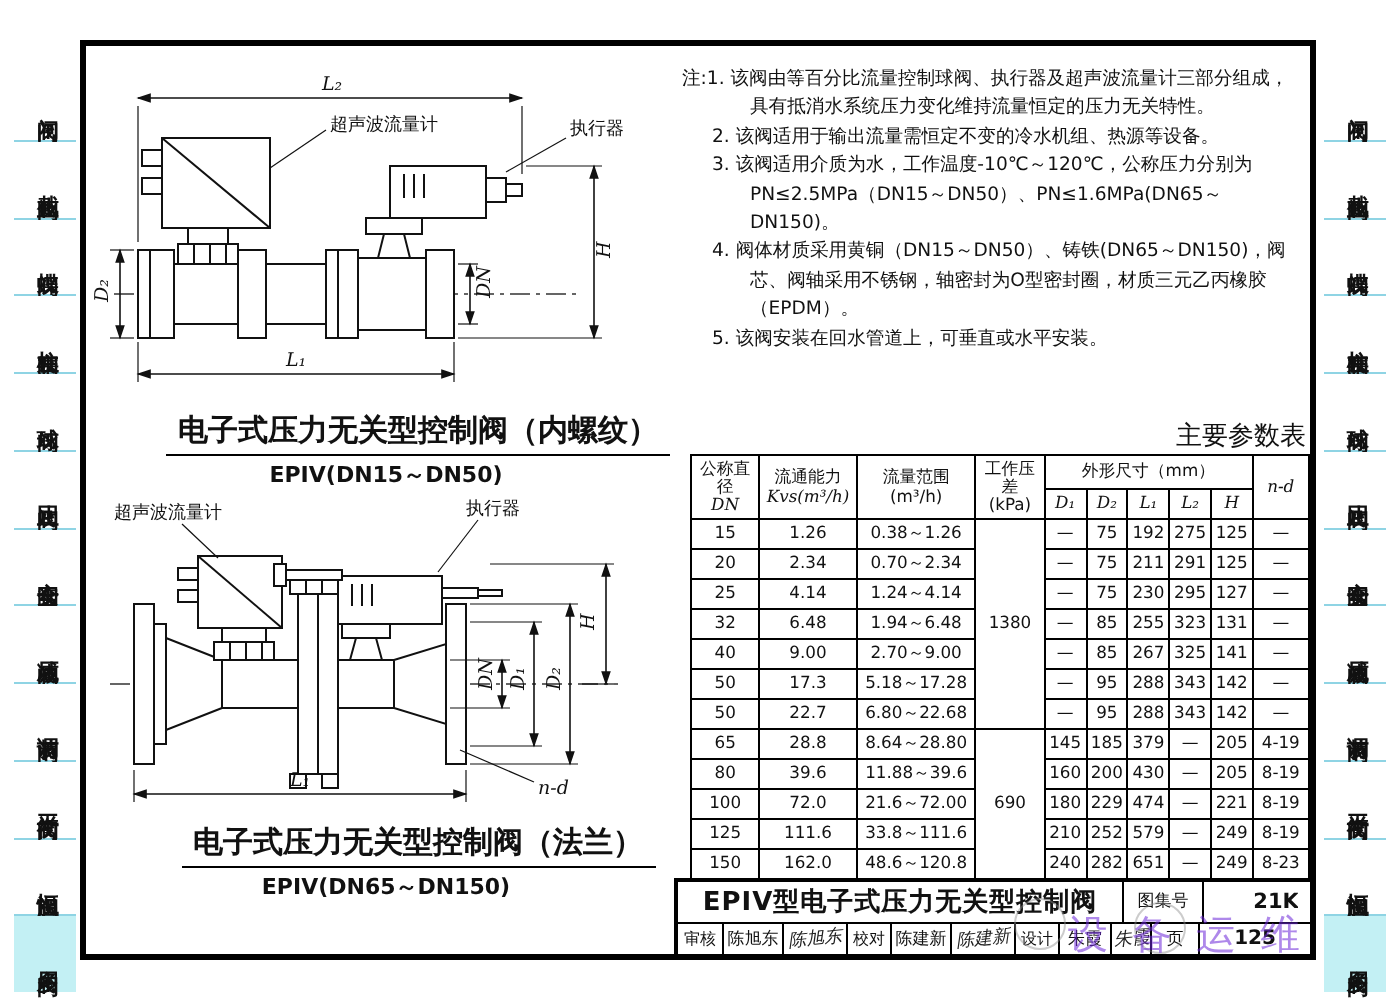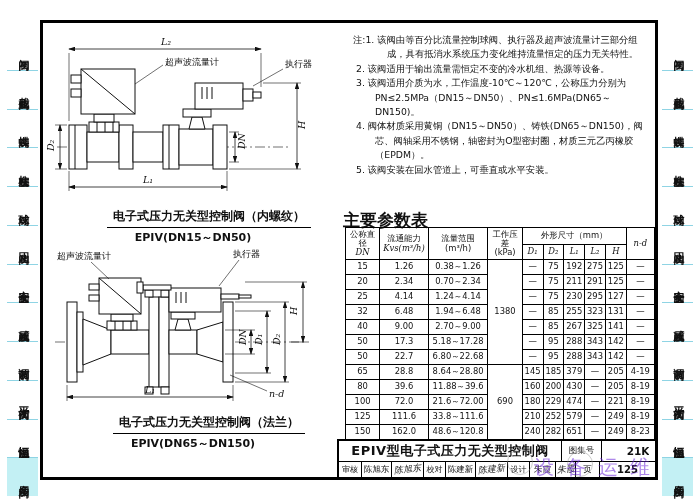--- a/index.html
+++ b/index.html
@@ -24,31 +24,31 @@
   svg text{font-family:"DejaVu Sans","Liberation Sans",sans-serif;}
   .cjk{font-size:9px;fill:#111;}
   .dimlab{font-size:9.5px;font-style:italic;font-family:"DejaVu Serif","Liberation Serif",serif;fill:#111;}
   .ln{stroke:#111;stroke-width:1;fill:#fff;}
   .lnf{stroke:#111;stroke-width:1;fill:none;}
   .cl{stroke:#333;stroke-width:.7;fill:none;stroke-dasharray:10 3 2 3;}
   .dim{stroke:#111;stroke-width:.8;fill:none;}
   .ext{stroke:#111;stroke-width:.6;fill:none;}
 
   .caption{position:absolute;width:292px;text-align:center;left:4px;}
-  .cap1{display:inline-block;font-weight:700;font-size:12px;border-bottom:1.5px solid #000;padding:0 6px 2px;margin-left:32px;}
+  .cap1{display:inline-block;font-weight:700;font-size:15px;border-bottom:1.5px solid #000;padding:0 6px 2px;margin-left:32px;}
   .cap2{font-weight:700;font-size:11px;margin-top:2px;}
 
   
   .notes{position:absolute;left:298px;top:10px;width:312px;font-size:9.3px;line-height:1.55;}
   .note{margin-left:15px;padding-left:19px;text-indent:-19px;}
-  .note.first{margin-left:12px;padding-left:34px;text-indent:-34px;}
-
-  
-  .tbl-title{position:absolute;left:300px;top:186px;width:310px;text-align:left;
-    font-weight:700;font-size:17px;}
+  .note.first{margin-left:0;padding-left:34px;text-indent:-34px;}
+
+  
+  .tbl-title{position:absolute;left:300px;top:186px;width:310px;text-align:right;
+    font-weight:400;font-size:13px;}
   table.params{position:absolute;left:302px;top:204px;border-collapse:collapse;table-layout:fixed;}
   table.params th,table.params td{border:1px solid #000;text-align:center;vertical-align:middle;
     padding:0;font-size:8.4px;font-weight:400;line-height:1.1;}
   table.params thead tr:first-child{height:17px;}
   table.params thead tr:last-child{height:15px;}
   table.params tbody tr{height:15px;}
   .it{font-style:italic;font-family:"DejaVu Serif","Liberation Serif",serif;}
 
   
   .tblock{position:absolute;right:0;bottom:0;width:318px;height:38px;

